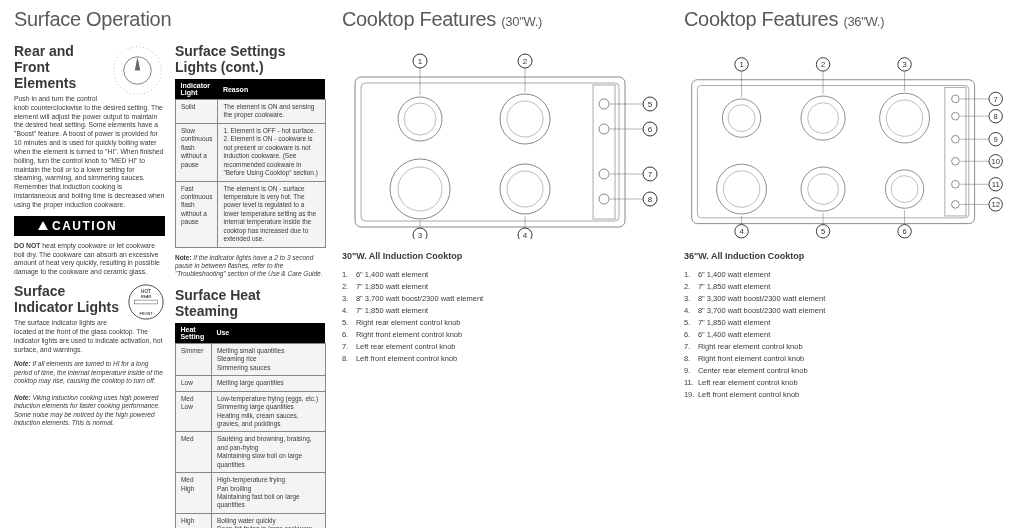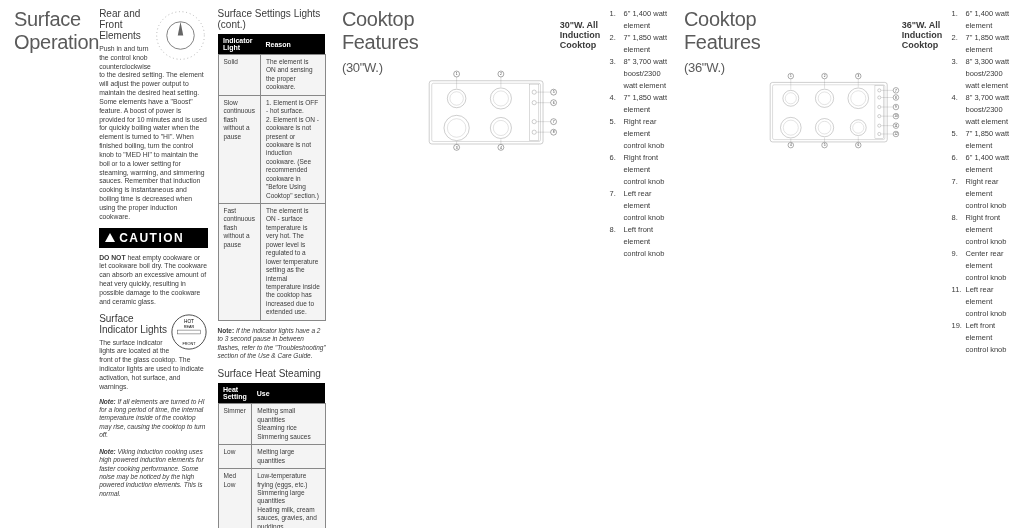--- a/index.html
+++ b/index.html
@@ -1,28 +1,28 @@
 <!DOCTYPE html>
 <html><head>
 <meta charset="utf-8">
 <style>
 *{margin:0;padding:0;box-sizing:border-box}
 body{font-family:Arial,Helvetica,sans-serif;background:#fff;font-size:7.5px;color:#3a3a3a;width:1024px;height:528px;padding:8px 14px;display:flex;gap:16px}
-.panel{flex:1;display:flex;flex-direction:row}
+.panel{flex:1;display:flex;flex-direction:column}
 .panel.surface{flex:1.1}
 .panel.c30{flex:1.15}
 .panel.c36{flex:1.15}
 h1{font-size:20px;font-weight:300;color:#5a5a5a;margin-bottom:12px;letter-spacing:-0.3px}
 h1 .sub{font-size:13px}
-h2{font-size:10px;font-weight:normal;margin-bottom:4px}
+h2{font-size:14px;font-weight:bold;margin-bottom:4px}
 .cols{display:flex;gap:10px}
 .col{flex:1}
 .knob{width:55px;height:55px;float:right}
 .p{font-size:6.8px;line-height:1.3;margin-bottom:6px}
-.caution{background:#000;color:#fff;font-size:12px;font-weight:bold;padding:3px 6px;letter-spacing:1.5px;margin-top:4px;display:flex;align-items:center;gap:4px}
+.caution{background:#000;color:#fff;font-size:12px;font-weight:bold;padding:3px 24px;letter-spacing:1.5px;margin-top:4px;display:flex;align-items:center;gap:4px}
 .caution-tri{display:inline-block;width:0;height:0;border-left:5px solid transparent;border-right:5px solid transparent;border-bottom:9px solid #fff}
 .cbox{padding:6px 0;font-size:6.8px;line-height:1.3}
 .hotd{float:right;width:38px}
 table{border-collapse:collapse;width:100%;margin-bottom:6px}
 th{background:#000;color:#fff;font-size:7px;font-weight:bold;text-align:left;padding:3px 5px}
 td{border:0.5px solid #888;background:#f4f4f4;font-size:6.5px;padding:3px 5px;vertical-align:top;line-height:1.3}
 td.first{font-weight:normal;width:24%}
 .note{font-size:6.5px;line-height:1.3;margin-bottom:8px}
 .note b,.p b{font-weight:bold}
 .em{font-style:italic}

